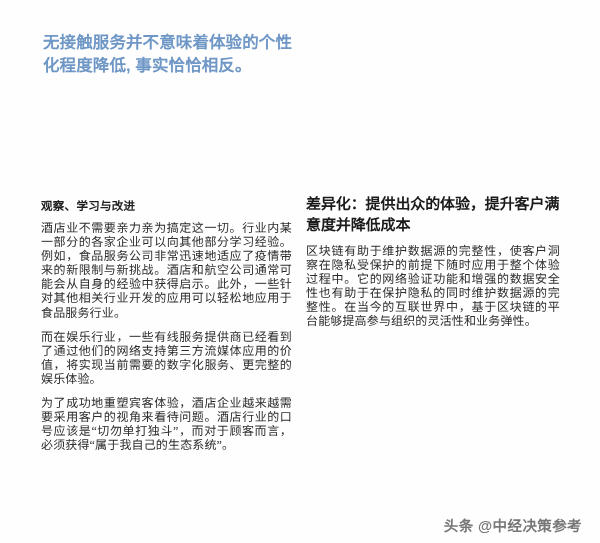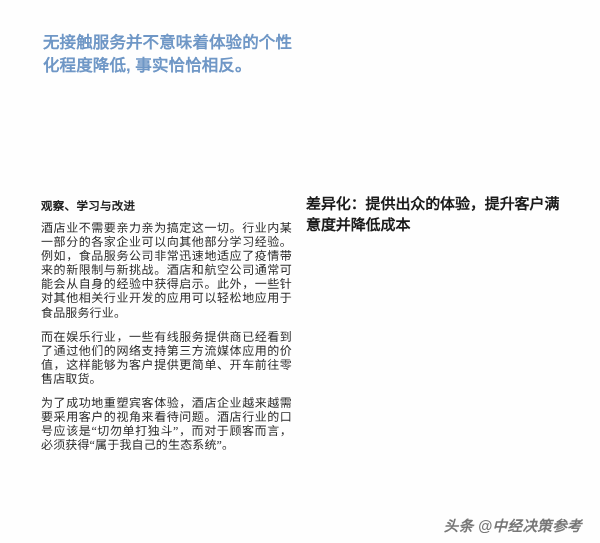--- a/index.html
+++ b/index.html
@@ -85,45 +85,45 @@
   .para:last-child { margin-bottom: 0; }
 
   
   .watermark {
     position: absolute;
     right: 18px;
     bottom: 8px;
     font-family: "Liberation Sans", "DejaVu Sans", sans-serif;
     font-size: 14.5px;
     font-weight: bold;
-    font-style: italic;
     color: #5a5a5a;
     opacity: 0.82;
     letter-spacing: 0.4px;
     white-space: nowrap;
   }
 </style>
 </head>
 <body>
 
 <div class="page">
 
   <div class="lead-quote">无接触服务并不意味着体验的个性
 化程度降低, 事实恰恰相反。</div>
 
   <div class="columns">
 
     <div class="col col-left">
       <h2 class="heading-serif">观察、学习与改进</h2>
       <p class="para">酒店业不需要亲力亲为搞定这一切。行业内某一部分的各家企业可以向其他部分学习经验。例如，食品服务公司非常迅速地适应了疫情带来的新限制与新挑战。酒店和航空公司通常可能会从自身的经验中获得启示。此外，一些针对其他相关行业开发的应用可以轻松地应用于食品服务行业。</p>
-      <p class="para">而在娱乐行业，一些有线服务提供商已经看到了通过他们的网络支持第三方流媒体应用的价值，这样能够为客户提供更简单、开车前往零售店取货。</p>
+      <p class="para">而在娱乐行业，一些有线服务提供商已经看到了通过他们的网络支持第三方流媒体应用的价值，将实现当前需要的数字化服务、更完整的娱乐体验。</p>
       <p class="para">为了成功地重塑宾客体验，酒店企业越来越需要采用客户的视角来看待问题。酒店行业的口号应该是“切勿单打独斗”，而对于顾客而言，必须获得“属于我自己的生态系统”。</p>
     </div>
 
     <div class="col col-right">
       <h2 class="heading-sans">差异化：提供出众的体验，提升客户满意度并降低成本</h2>
+      <p class="para">区块链有助于维护数据源的完整性，使客户洞察在隐私受保护的前提下随时应用于整个体验过程中。它的网络验证功能和增强的数据安全性也有助于在保护隐私的同时维护数据源的完整性。在当今的互联世界中，基于区块链的平台能够提高参与组织的灵活性和业务弹性。</p>
     </div>
 
   </div>
 
   <div class="watermark">头条 @中经决策参考</div>
 
 </div>
 
 </body></html>

